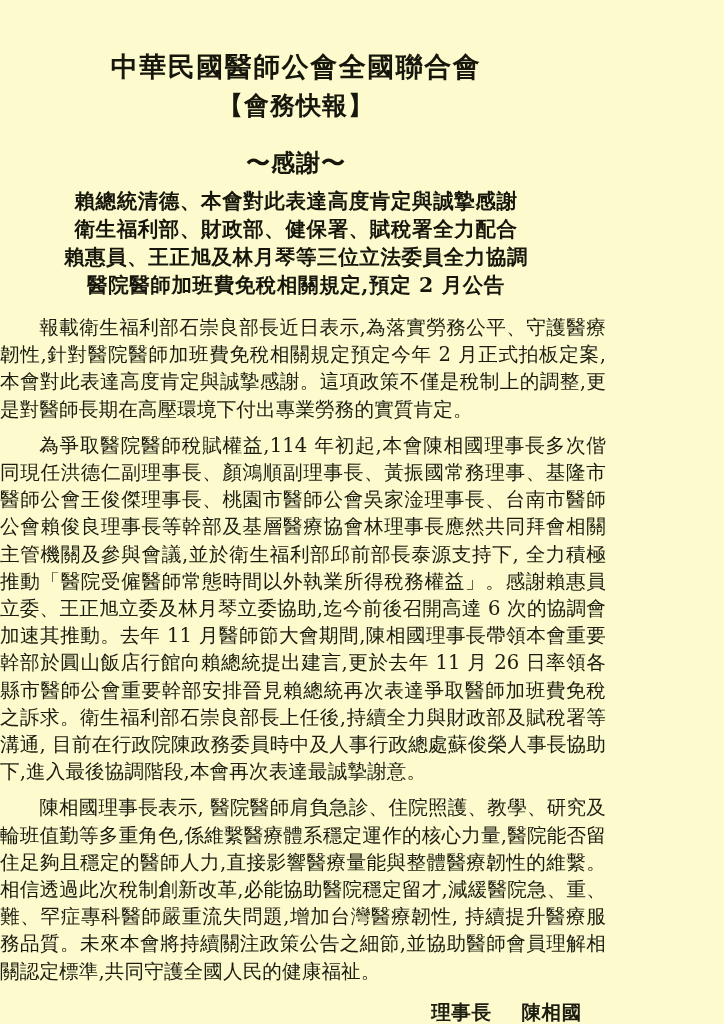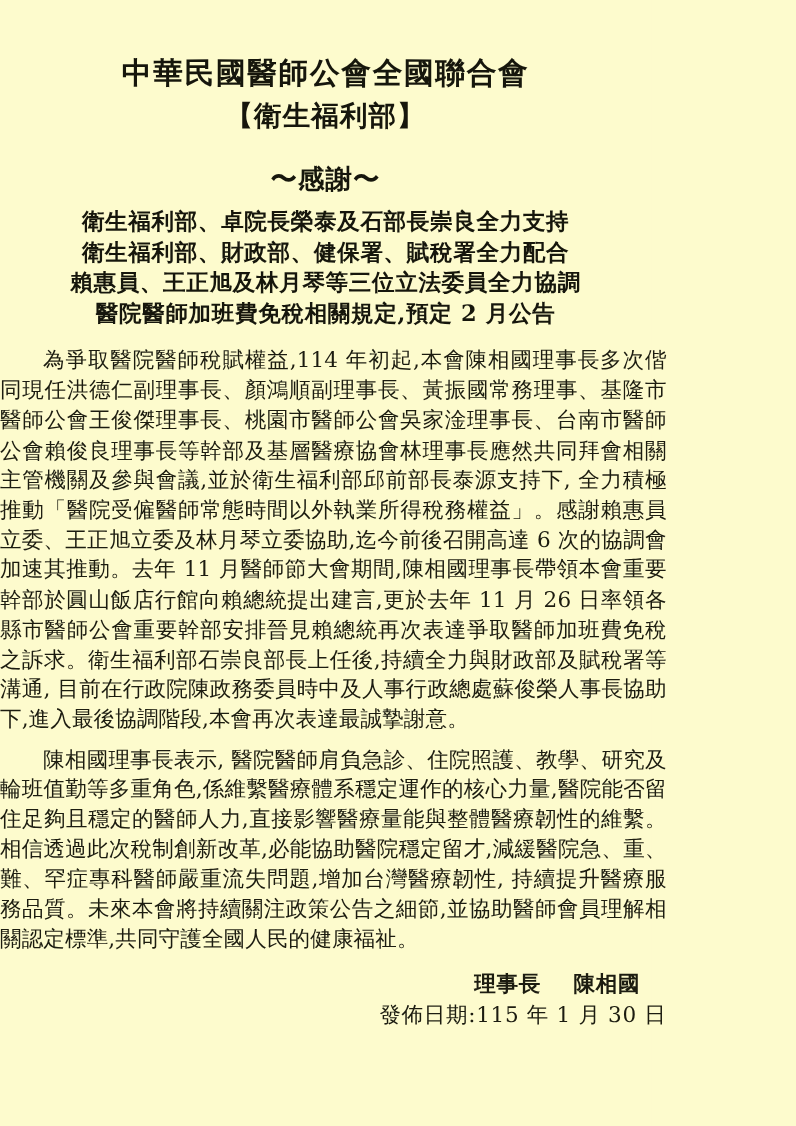--- a/index.html
+++ b/index.html
@@ -98,32 +98,33 @@
     font-weight: bold;
   }
 </style>
 </head>
 <body>
 
 <div id="page">
 
   <div class="header-block">
     <div class="org-title">中華民國醫師公會全國聯合會</div>
-    <div class="bulletin-title">【衛生福利部】</div>
+    <div class="bulletin-title">【會務快報】</div>
     <div class="thanks-title">〜感謝〜</div>
   </div>
 
   <div class="subtitle-block">
-    <div class="subtitle-line">衛生福利部、卓院長榮泰及石部長崇良全力支持</div>
+    <div class="subtitle-line">賴總統清德、本會對此表達高度肯定與誠摯感謝</div>
     <div class="subtitle-line">衛生福利部、財政部、健保署、賦稅署全力配合</div>
     <div class="subtitle-line">賴惠員、王正旭及林月琴等三位立法委員全力協調</div>
     <div class="subtitle-line">醫院醫師加班費免稅相關規定,預定 2 月公告</div>
   </div>
 
   <div class="body-block">
+    <p class="para">報載衛生福利部石崇良部長近日表示,為落實勞務公平、守護醫療韌性,針對醫院醫師加班費免稅相關規定預定今年 2 月正式拍板定案,本會對此表達高度肯定與誠摯感謝。這項政策不僅是稅制上的調整,更是對醫師長期在高壓環境下付出專業勞務的實質肯定。</p>
     <p class="para">為爭取醫院醫師稅賦權益,114 年初起,本會陳相國理事長多次偕同現任洪德仁副理事長、顏鴻順副理事長、黃振國常務理事、基隆市醫師公會王俊傑理事長、桃園市醫師公會吳家淦理事長、台南市醫師公會賴俊良理事長等幹部及基層醫療協會林理事長應然共同拜會相關主管機關及參與會議,並於衛生福利部邱前部長泰源支持下, 全力積極推動「醫院受僱醫師常態時間以外執業所得稅務權益」。感謝賴惠員立委、王正旭立委及林月琴立委協助,迄今前後召開高達 6 次的協調會加速其推動。去年 11 月醫師節大會期間,陳相國理事長帶領本會重要幹部於圓山飯店行館向賴總統提出建言,更於去年 11 月 26 日率領各縣市醫師公會重要幹部安排晉見賴總統再次表達爭取醫師加班費免稅之訴求。衛生福利部石崇良部長上任後,持續全力與財政部及賦稅署等溝通, 目前在行政院陳政務委員時中及人事行政總處蘇俊榮人事長協助下,進入最後協調階段,本會再次表達最誠摯謝意。</p>
     <p class="para">陳相國理事長表示, 醫院醫師肩負急診、住院照護、教學、研究及輪班值勤等多重角色,係維繫醫療體系穩定運作的核心力量,醫院能否留住足夠且穩定的醫師人力,直接影響醫療量能與整體醫療韌性的維繫。相信透過此次稅制創新改革,必能協助醫院穩定留才,減緩醫院急、重、難、罕症專科醫師嚴重流失問題,增加台灣醫療韌性, 持續提升醫療服務品質。未來本會將持續關注政策公告之細節,並協助醫師會員理解相關認定標準,共同守護全國人民的健康福祉。</p>
   </div>
 
   <div class="sign-block">
     <div class="sign-line sign-name">
       <span>理事長</span>
       <span>&nbsp;&nbsp;</span>
       <span>陳相國</span>
     </div>

